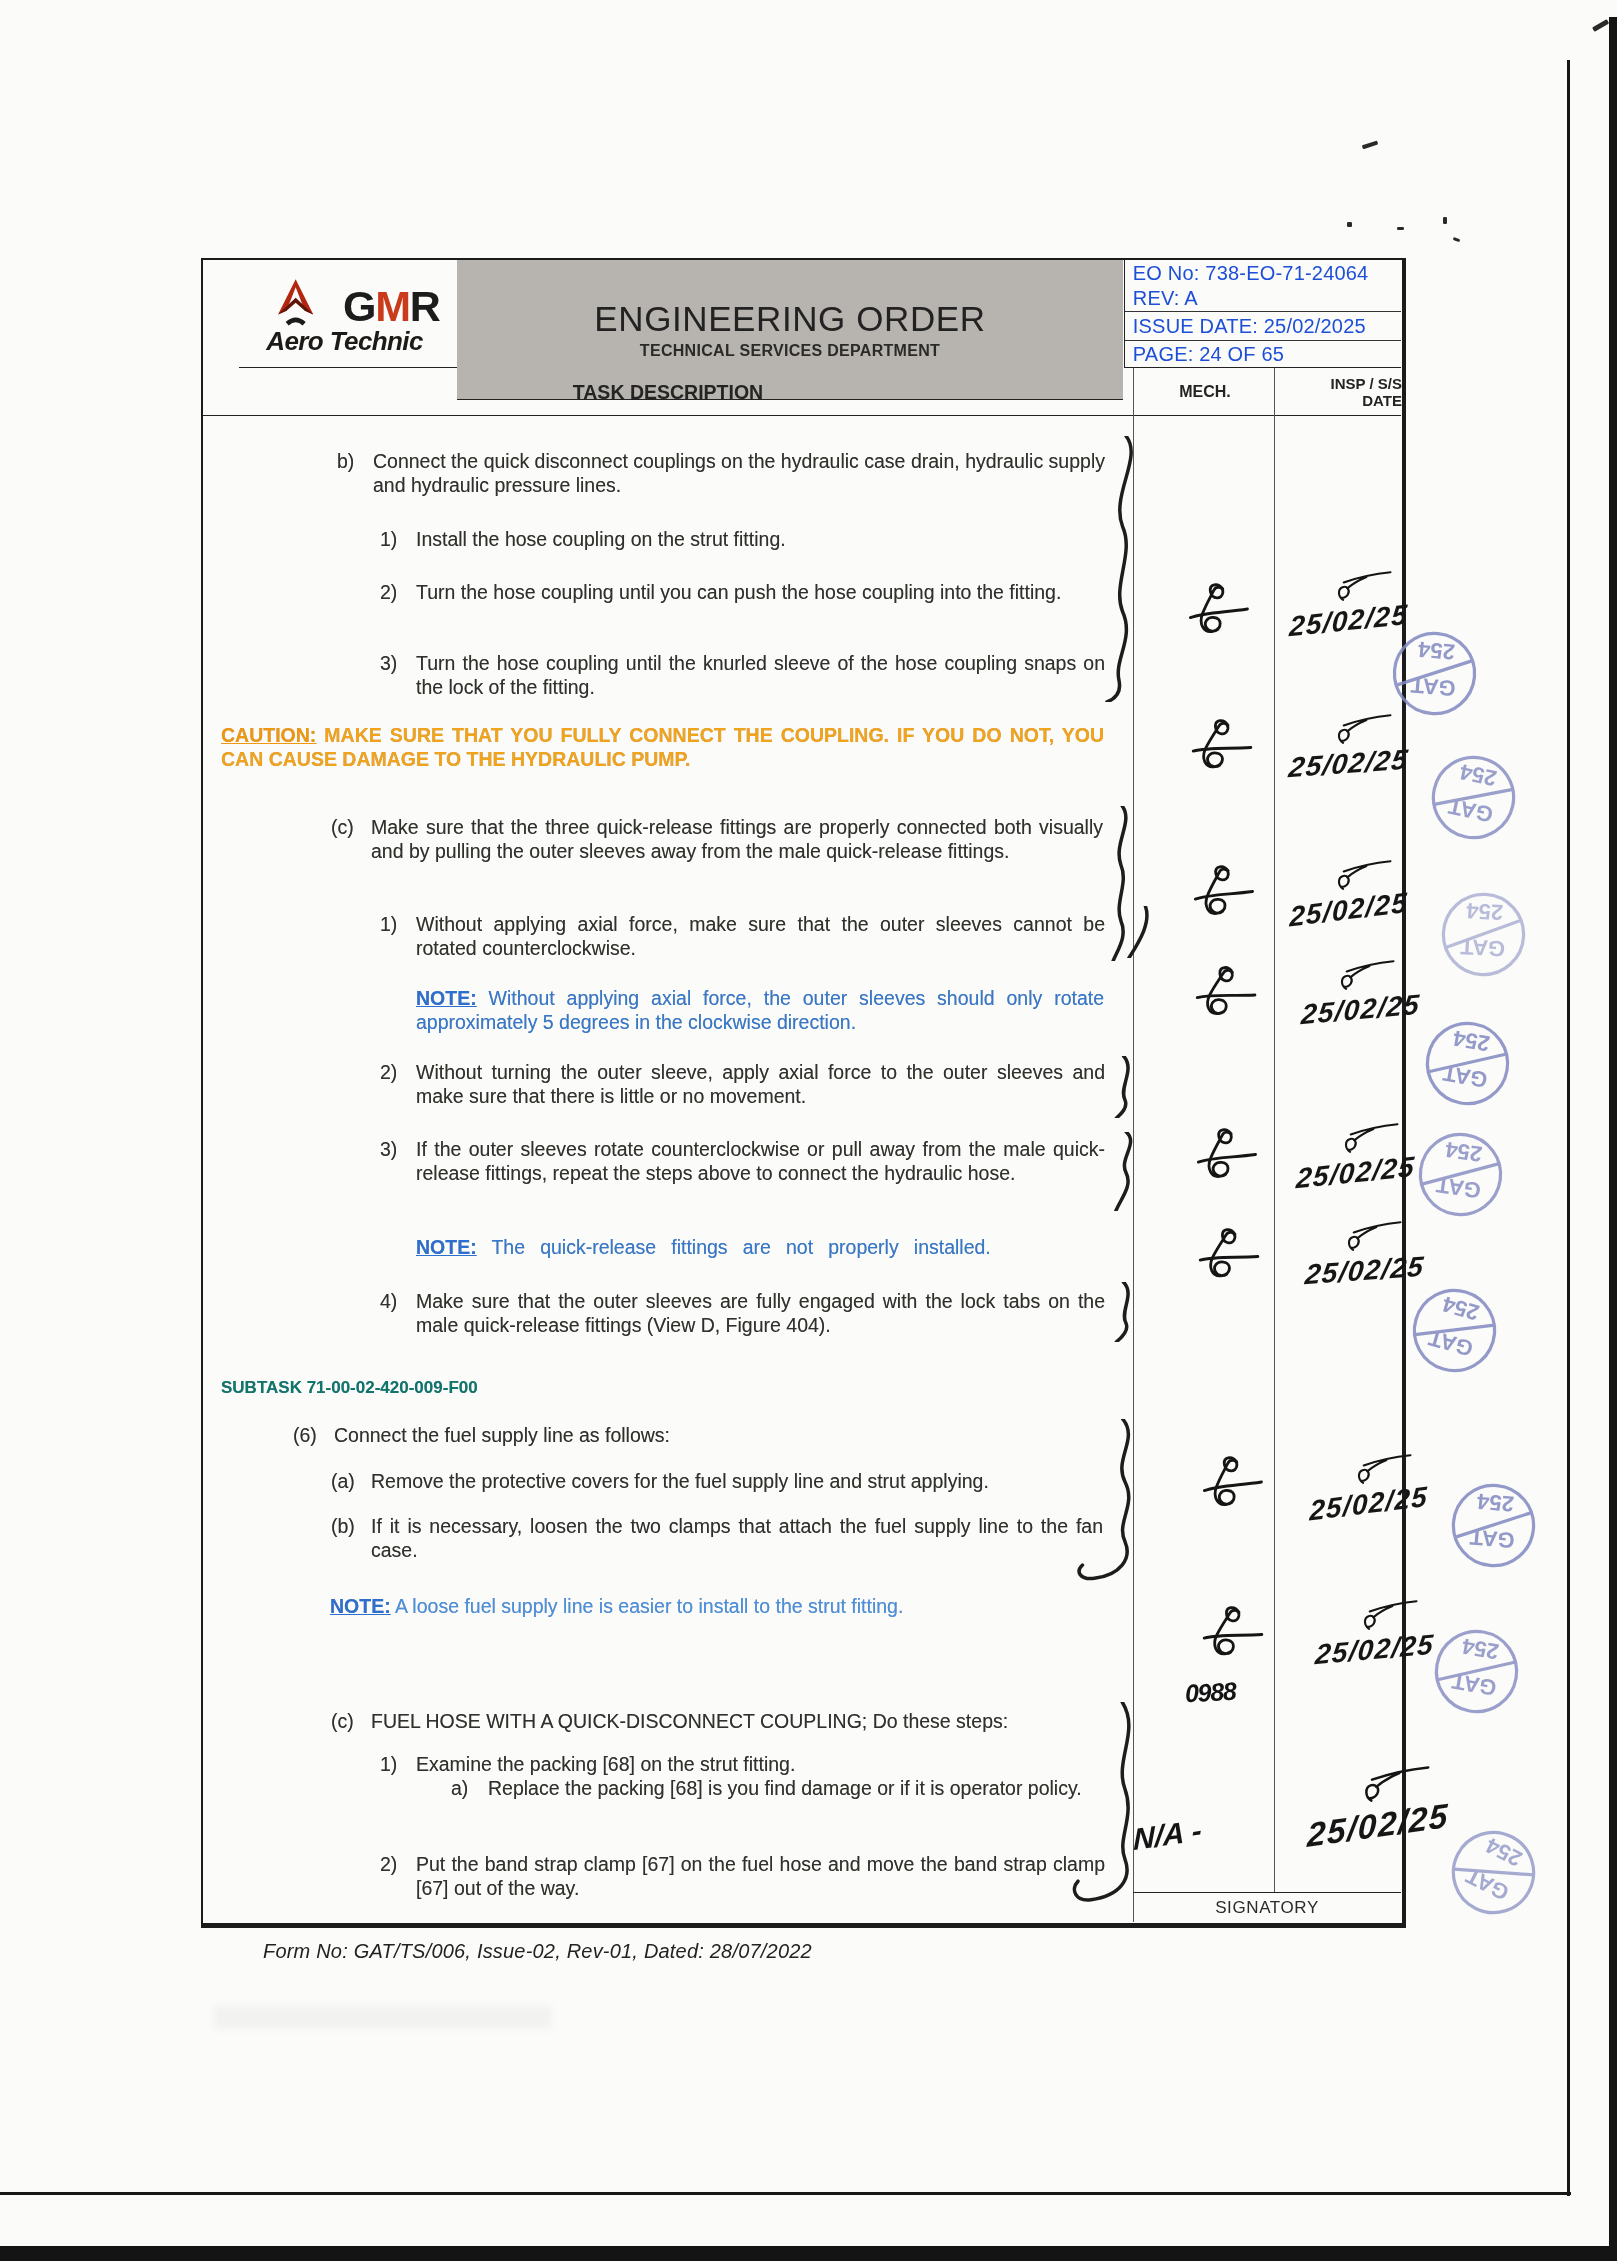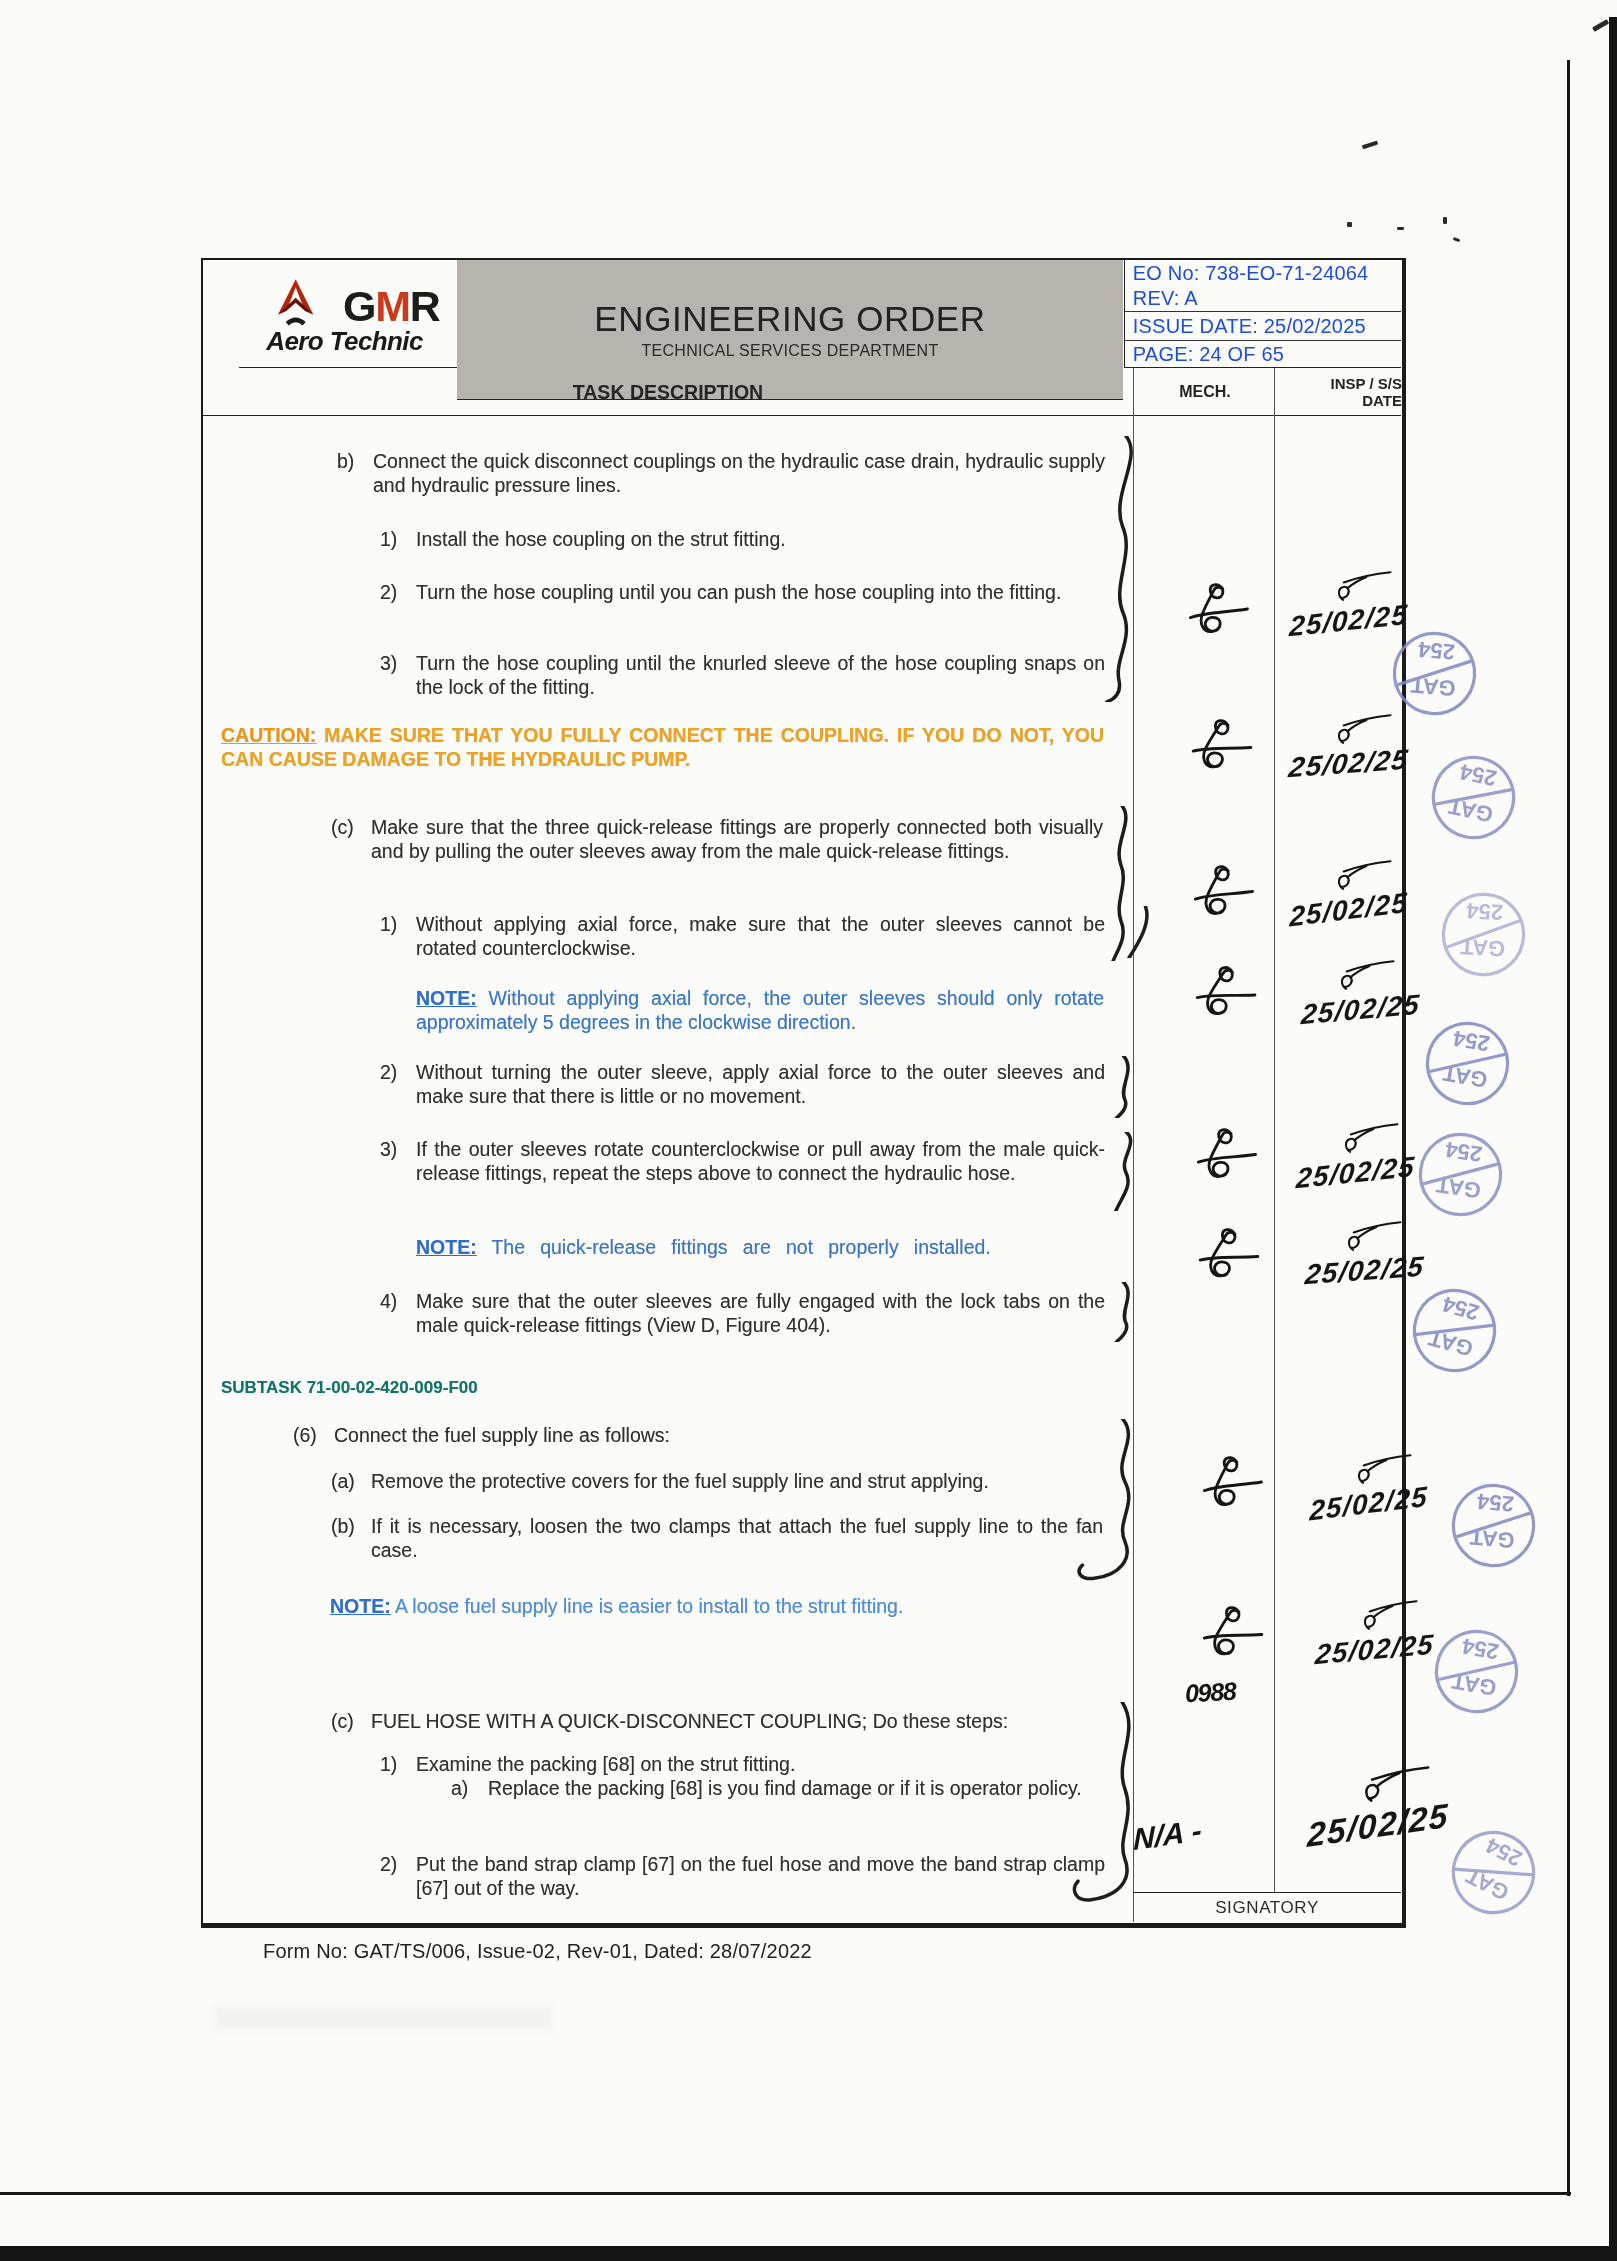--- a/index.html
+++ b/index.html
@@ -24,21 +24,21 @@
   .vline{position:absolute;width:1.3px;background:#555;}
   #signatory-cell{position:absolute;left:930px;top:1632px;width:268px;height:30px;border-top:1.9px solid #222;
                   display:flex;align-items:center;justify-content:center;font-size:17px;letter-spacing:0.6px;color:#2b2b29;}
   
   #logo-wrap{position:absolute;left:26px;top:18px;width:208px;height:78px;}
   #logo-brand{position:absolute;left:78px;top:3.9px;font-size:43px;font-weight:bold;letter-spacing:-1.3px;color:#1c1c1c;}
   #logo-brand .m{color:#c93b1a;}
   #logo-sub{position:absolute;left:1.3px;top:48px;font-size:26px;font-weight:bold;font-style:italic;color:#1d1b18;letter-spacing:-0.6px;}
   
   #doc-title{font-size:35px;letter-spacing:0.6px;color:#222;}
-  #doc-subtitle{font-size:16px;font-weight:normal;color:#2a2a28;margin-top:3.9px;letter-spacing:0.3px;}
+  #doc-subtitle{font-size:16px;font-weight:bold;color:#2a2a28;margin-top:3.9px;letter-spacing:0.3px;}
   
   .item{position:absolute;font-size:19.5px;line-height:24px;text-align:justify;
         text-shadow:0 0 0.6px rgba(50,50,46,.45);}
   .item .lbl{position:absolute;}
   .caution{color:#f2a31c;font-weight:bold;}
   .caution .lbl-inline{text-decoration:underline;color:#ef9710;}
   .note-blue{color:#3579cf;}
   .note-blue .lbl-inline{font-weight:bold;text-decoration:underline;color:#2d6fd0;}
   .wide{word-spacing:9.7px;}
   .bold-head{font-weight:bold;color:#0f766e;text-align:left;}
@@ -50,21 +50,21 @@
            color:#161616;transform:rotate(-6deg) skewX(-10deg);white-space:nowrap;letter-spacing:1.3px;}
   .stamp{position:absolute;width:97px;height:97px;}
   .brace{position:absolute;}
   .speck{position:absolute;background:#2a2a28;border-radius:1.3px;}
   .hw-misc{position:absolute;color:#141414;font-style:italic;white-space:nowrap;}
   
   #edge-right-line{position:absolute;left:1567px;top:60px;width:3.2px;height:2136px;background:#171717;}
   #edge-bottom-line{position:absolute;left:0;top:2192px;width:1571px;height:3.2px;background:#171717;}
   #band-right{position:absolute;left:1609px;top:17px;width:9px;height:2244px;background:#141414;}
   #band-bottom{position:absolute;left:0;top:2246px;width:1618px;height:15px;background:#141414;}
-  #footer-note{position:absolute;left:263px;top:1940px;font-size:20px;color:#222;letter-spacing:0.2px;}
+  #footer-note{position:absolute;left:263px;top:1940px;font-size:20px;color:#222;letter-spacing:0.2px;font-style:italic;}
   #ghost-smudge{position:absolute;left:214px;top:2006px;width:338px;height:23.4px;background:#5a5a55;opacity:.05;filter:blur(3.9px);}
 </style>
 </head>
 <body>
 
 <div id="scan">
 
   <div id="doc-table">
 
     <div id="logo-cell" class="cell">

